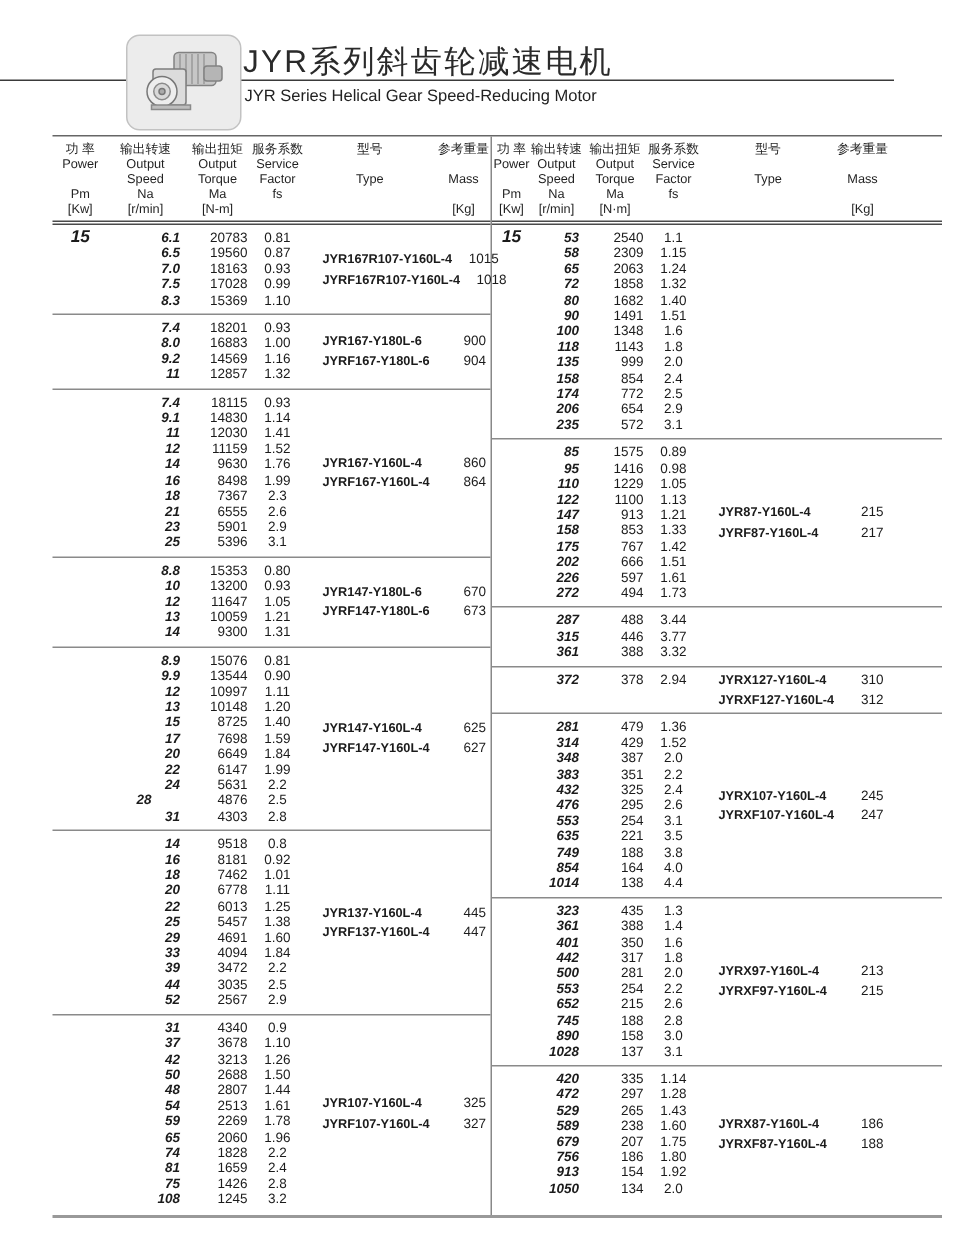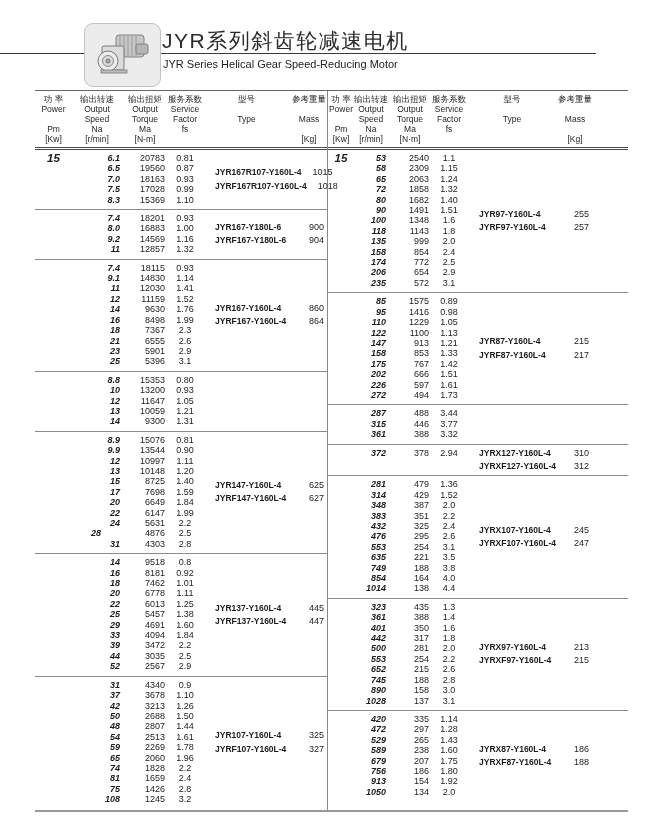--- a/index.html
+++ b/index.html
@@ -202,20 +202,30 @@
           <div class="c-fs" style="grid-row: 2;">0.93</div>
           <div class="c-speed" style="grid-row: 3;">12</div>
           <div class="c-torque" style="grid-row: 3;">11647</div>
           <div class="c-fs" style="grid-row: 3;">1.05</div>
           <div class="c-speed" style="grid-row: 4;">13</div>
           <div class="c-torque" style="grid-row: 4;">10059</div>
           <div class="c-fs" style="grid-row: 4;">1.21</div>
           <div class="c-speed" style="grid-row: 5;">14</div>
           <div class="c-torque" style="grid-row: 5;">9300</div>
           <div class="c-fs" style="grid-row: 5;">1.31</div>
+          <div class="types" style="grid-row: 1 / span 5;">
+            <div class="type-line">
+              <div class="type-name">JYR147-Y180L-6</div>
+              <div class="type-mass">670</div>
+            </div>
+            <div class="type-line">
+              <div class="type-name">JYRF147-Y180L-6</div>
+              <div class="type-mass">673</div>
+            </div>
+          </div>
         </div>
         <div class="block">
           <div class="c-power" style="grid-row: 1 / span 11;"></div>
           <div class="c-speed" style="grid-row: 1;">8.9</div>
           <div class="c-torque" style="grid-row: 1;">15076</div>
           <div class="c-fs" style="grid-row: 1;">0.81</div>
           <div class="c-speed" style="grid-row: 2;">9.9</div>
           <div class="c-torque" style="grid-row: 2;">13544</div>
           <div class="c-fs" style="grid-row: 2;">0.90</div>
           <div class="c-speed" style="grid-row: 3;">12</div>
@@ -418,30 +428,20 @@
           <div class="c-fs" style="grid-row: 10;">2.4</div>
           <div class="c-speed" style="grid-row: 11;">174</div>
           <div class="c-torque" style="grid-row: 11;">772</div>
           <div class="c-fs" style="grid-row: 11;">2.5</div>
           <div class="c-speed" style="grid-row: 12;">206</div>
           <div class="c-torque" style="grid-row: 12;">654</div>
           <div class="c-fs" style="grid-row: 12;">2.9</div>
           <div class="c-speed" style="grid-row: 13;">235</div>
           <div class="c-torque" style="grid-row: 13;">572</div>
           <div class="c-fs" style="grid-row: 13;">3.1</div>
-          <div class="types" style="grid-row: 1 / span 13;">
-            <div class="type-line">
-              <div class="type-name">JYR97-Y160L-4</div>
-              <div class="type-mass">255</div>
-            </div>
-            <div class="type-line">
-              <div class="type-name">JYRF97-Y160L-4</div>
-              <div class="type-mass">257</div>
-            </div>
-          </div>
         </div>
         <div class="block">
           <div class="c-power" style="grid-row: 1 / span 10;"></div>
           <div class="c-speed" style="grid-row: 1;">85</div>
           <div class="c-torque" style="grid-row: 1;">1575</div>
           <div class="c-fs" style="grid-row: 1;">0.89</div>
           <div class="c-speed" style="grid-row: 2;">95</div>
           <div class="c-torque" style="grid-row: 2;">1416</div>
           <div class="c-fs" style="grid-row: 2;">0.98</div>
           <div class="c-speed" style="grid-row: 3;">110</div>

